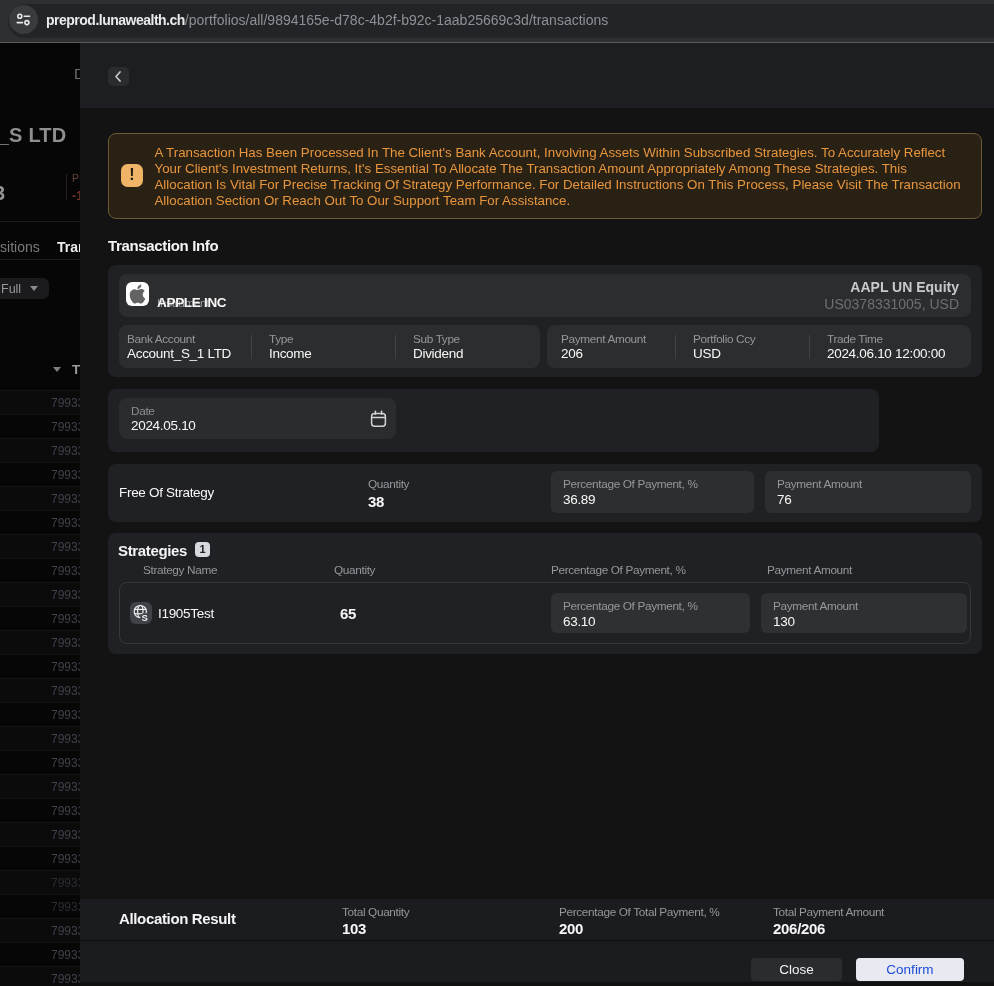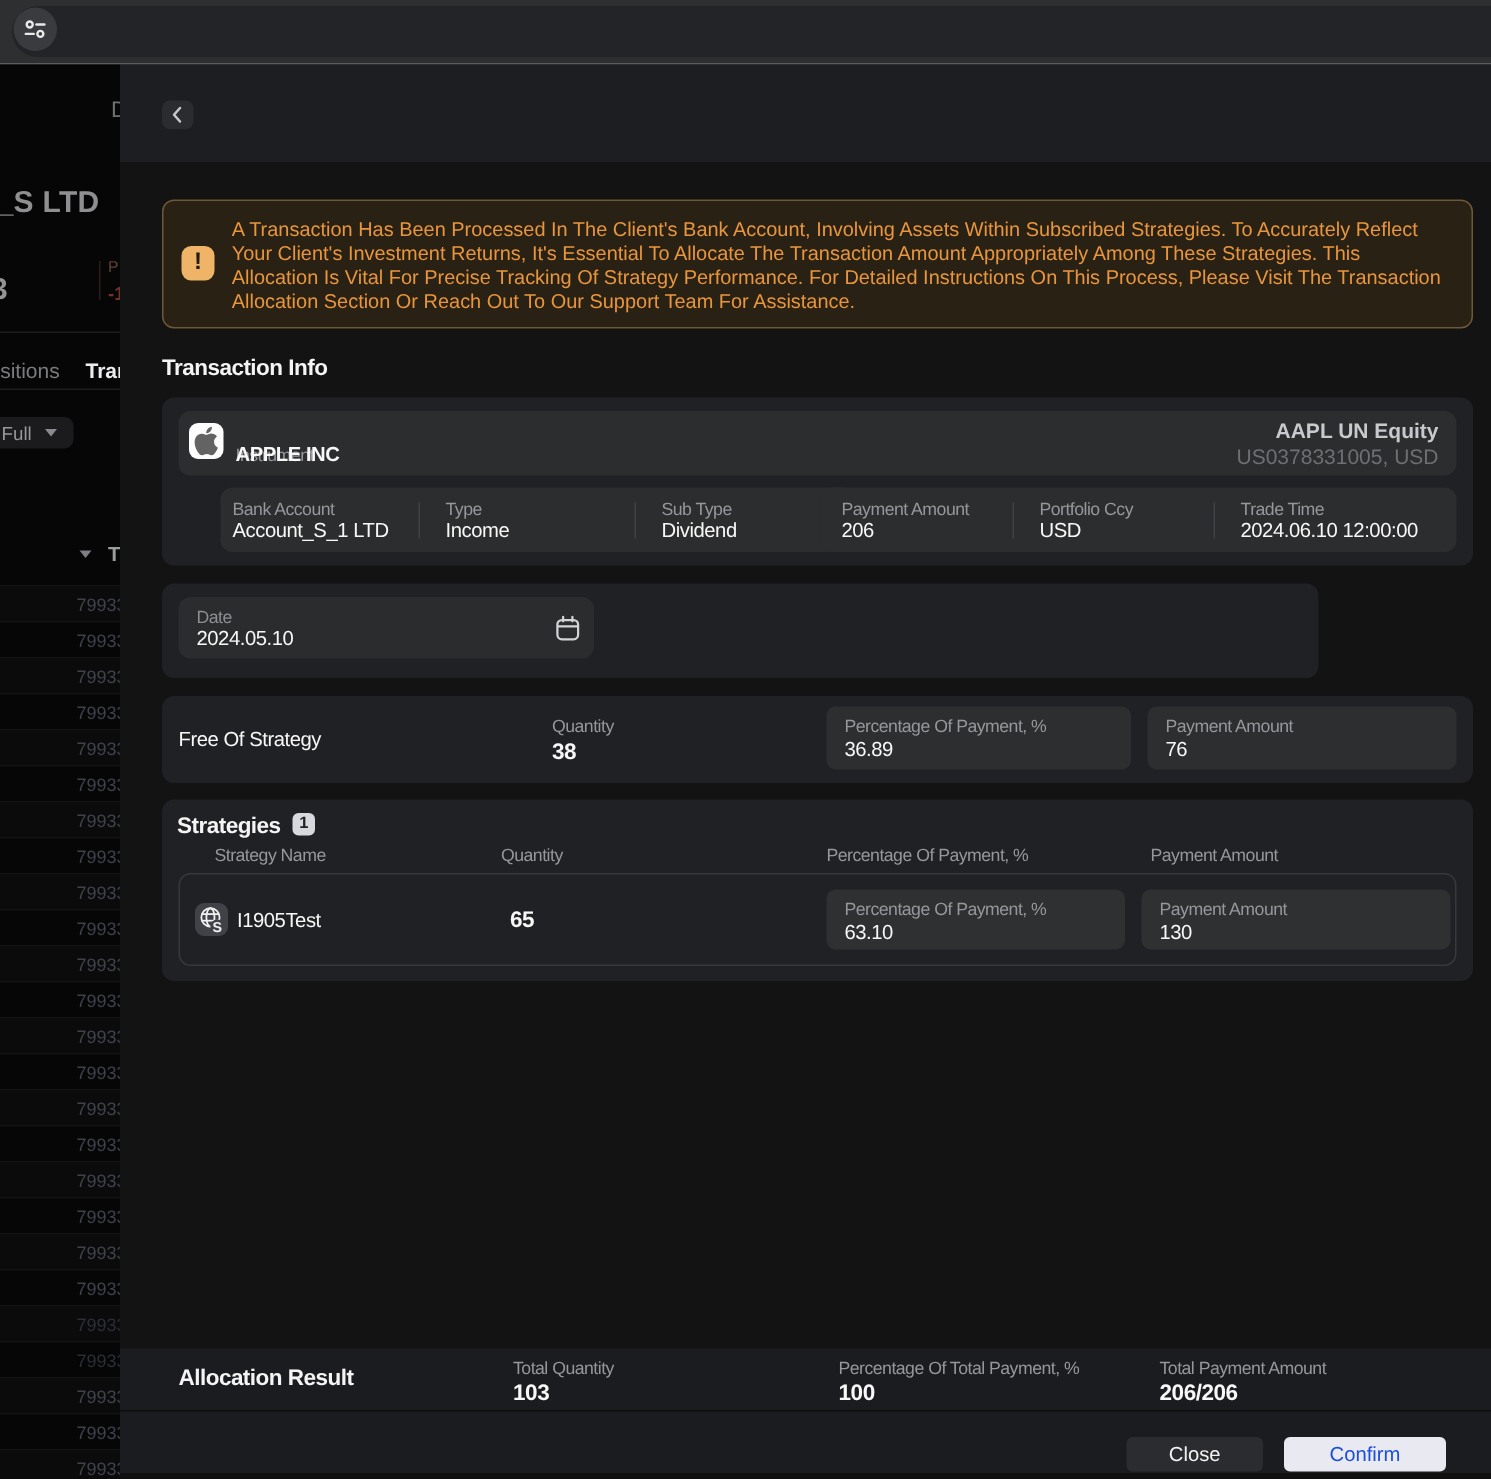--- a/index.html
+++ b/index.html
@@ -49,20 +49,21 @@
   <div class="abs" id="bcircle">
     <svg width="29" height="29" viewBox="0 0 29 29">
       <g stroke="#e8e9eb" stroke-width="1.6" fill="none" stroke-linecap="round">
         <circle cx="10.8" cy="11.3" r="2"></circle>
         <line x1="15.3" y1="11.3" x2="20.6" y2="11.3"></line>
         <line x1="8.2" y1="17.6" x2="13.5" y2="17.6"></line>
         <circle cx="17.9" cy="17.6" r="2"></circle>
       </g>
     </svg>
   </div>
+  <div class="abs" id="burl"><b>preprod.lunawealth.ch</b>/portfolios/all/9894165e-d78c-4b2f-b92c-1aab25669c3d/transactions</div>
 </div>
 
 <div class="abs" id="strip">
   <div class="abs" style="left:74px; top:22px; color:#6f7073; font-size:15px;">D</div>
   <div class="abs" style="left:-18px; top:81px; font-size:20px; font-weight:bold; color:#8f8f91; white-space:nowrap; letter-spacing:0.2px;">O_S LTD</div>
   <div class="abs" style="left:66px; top:131px; width:1px; height:26px; background:#2a1d18;"></div>
   <div class="abs" style="left:72px; top:129px; color:#64403a; font-size:10.5px;">P</div>
   <div class="abs" style="left:72px; top:146px; color:#753329; font-size:12.5px; font-weight:bold;">-1</div>
   <div class="abs" style="left:-6px; top:139px; font-size:20px; font-weight:bold; color:#949496;">3</div>
   <div class="abs" style="left:0; top:178px; width:80px; height:1px; background:#1c1c1d;"></div>
@@ -173,21 +174,21 @@
       <div class="abs" style="left:7px; top:8px; width:23px; height:24px; background:#fdfdfd; border-radius:6px;">
         <svg width="23" height="24" viewBox="0 0 24 24" style="position:absolute; left:2px; top:2px; width:19px; height:20px;">
           <path fill="#636363" d="M12.152 6.896c-.948 0-2.415-1.078-3.96-1.04-2.04.027-3.91 1.183-4.961 3.014-2.117 3.675-.546 9.103 1.519 12.09 1.013 1.454 2.208 3.09 3.792 3.03 1.52-.065 2.09-.987 3.935-.987 1.831 0 2.35.987 3.96.948 1.637-.026 2.676-1.48 3.676-2.948 1.156-1.688 1.636-3.325 1.662-3.415-.039-.013-3.182-1.221-3.22-4.857-.026-3.04 2.48-4.494 2.597-4.559-1.429-2.09-3.623-2.324-4.39-2.376-2-.156-3.675 1.09-4.61 1.09zM15.53 3.83c.843-1.012 1.4-2.427 1.245-3.83-1.207.052-2.662.805-3.532 1.818-.78.896-1.454 2.338-1.273 3.714 1.338.104 2.715-.688 3.559-1.701"></path>
         </svg>
       </div>
       <div class="abs lbl" style="left:38px; top:22px;">Instrument</div>
       <div class="abs val bold" style="left:38px; top:21px;">APPLE INC</div>
       <div class="abs" style="right:12px; top:5px; font-size:14px; font-weight:bold; color:#c8c9cc; text-align:right;">AAPL UN Equity</div>
       <div class="abs" style="right:12px; top:22px; font-size:14px; color:#6e6f73; text-align:right;">US0378331005, USD</div>
     </div>
-    <div class="card" style="left:11px; top:60px; width:421px; height:43px;margin-left:28px;">
+    <div class="card" style="left:11px; top:60px; width:421px; height:43px;">
       <div class="abs lbl" style="left:8px; top:7px;">Bank Account</div>
       <div class="abs val" style="left:8px; top:21px;text-align:center;">Account_S_1 LTD</div>
       <div class="vdiv" style="left:132px; top:10px; height:24px;"></div>
       <div class="abs lbl" style="left:150px; top:7px;">Type</div>
       <div class="abs val" style="left:150px; top:21px;">Income</div>
       <div class="vdiv" style="left:276px; top:10px; height:24px;"></div>
       <div class="abs lbl" style="left:294px; top:7px;">Sub Type</div>
       <div class="abs val" style="left:294px; top:21px;">Dividend</div>
     </div>
     <div class="card" style="left:439px; top:60px; width:424px; height:43px;">
@@ -263,21 +264,21 @@
       </div>
     </div>
   </div>
 </div>
 
 <div class="abs" style="left:80px; top:899px; width:914px; height:41px; background:#1b1c1f;">
   <div class="abs sectitle" style="left:39px; top:11px;">Allocation Result</div>
   <div class="abs lbl" style="left:262px; top:6px;">Total Quantity</div>
   <div class="abs val bold" style="left:262px; top:21px; font-size:15px;">103</div>
   <div class="abs lbl" style="left:479px; top:6px;">Percentage Of Total Payment, %</div>
-  <div class="abs val bold" style="left:479px; top:21px; font-size:15px;">100</div>
+  <div class="abs val bold" style="left:479px; top:21px; font-size:15px;">200</div>
   <div class="abs lbl" style="left:693px; top:6px;">Total Payment Amount</div>
   <div class="abs val bold" style="left:693px; top:21px; font-size:15px;">206/206</div>
 </div>
 <div class="abs" style="left:80px; top:940px; width:914px; height:1px; background:#0c0c0d;"></div>
 <div class="abs" style="left:80px; top:941px; width:914px; height:41px; background:#1b1c1f;">
   <div class="abs" style="left:671px; top:17px; width:91px; height:23px; background:#2b2c2f; border-radius:4px; color:#f1f1f2; font-size:13.5px; text-align:center; line-height:23px;">Close</div>
   <div class="abs" style="left:776px; top:17px; width:108px; height:23px; background:#e9e9f2; border-radius:4px; color:#1d4ed8; font-size:13.5px; text-align:center; line-height:23px;">Confirm Allocation</div>
 </div>
 <div class="abs" style="left:80px; top:982px; width:914px; height:4px; background:#101011;"></div>
 

